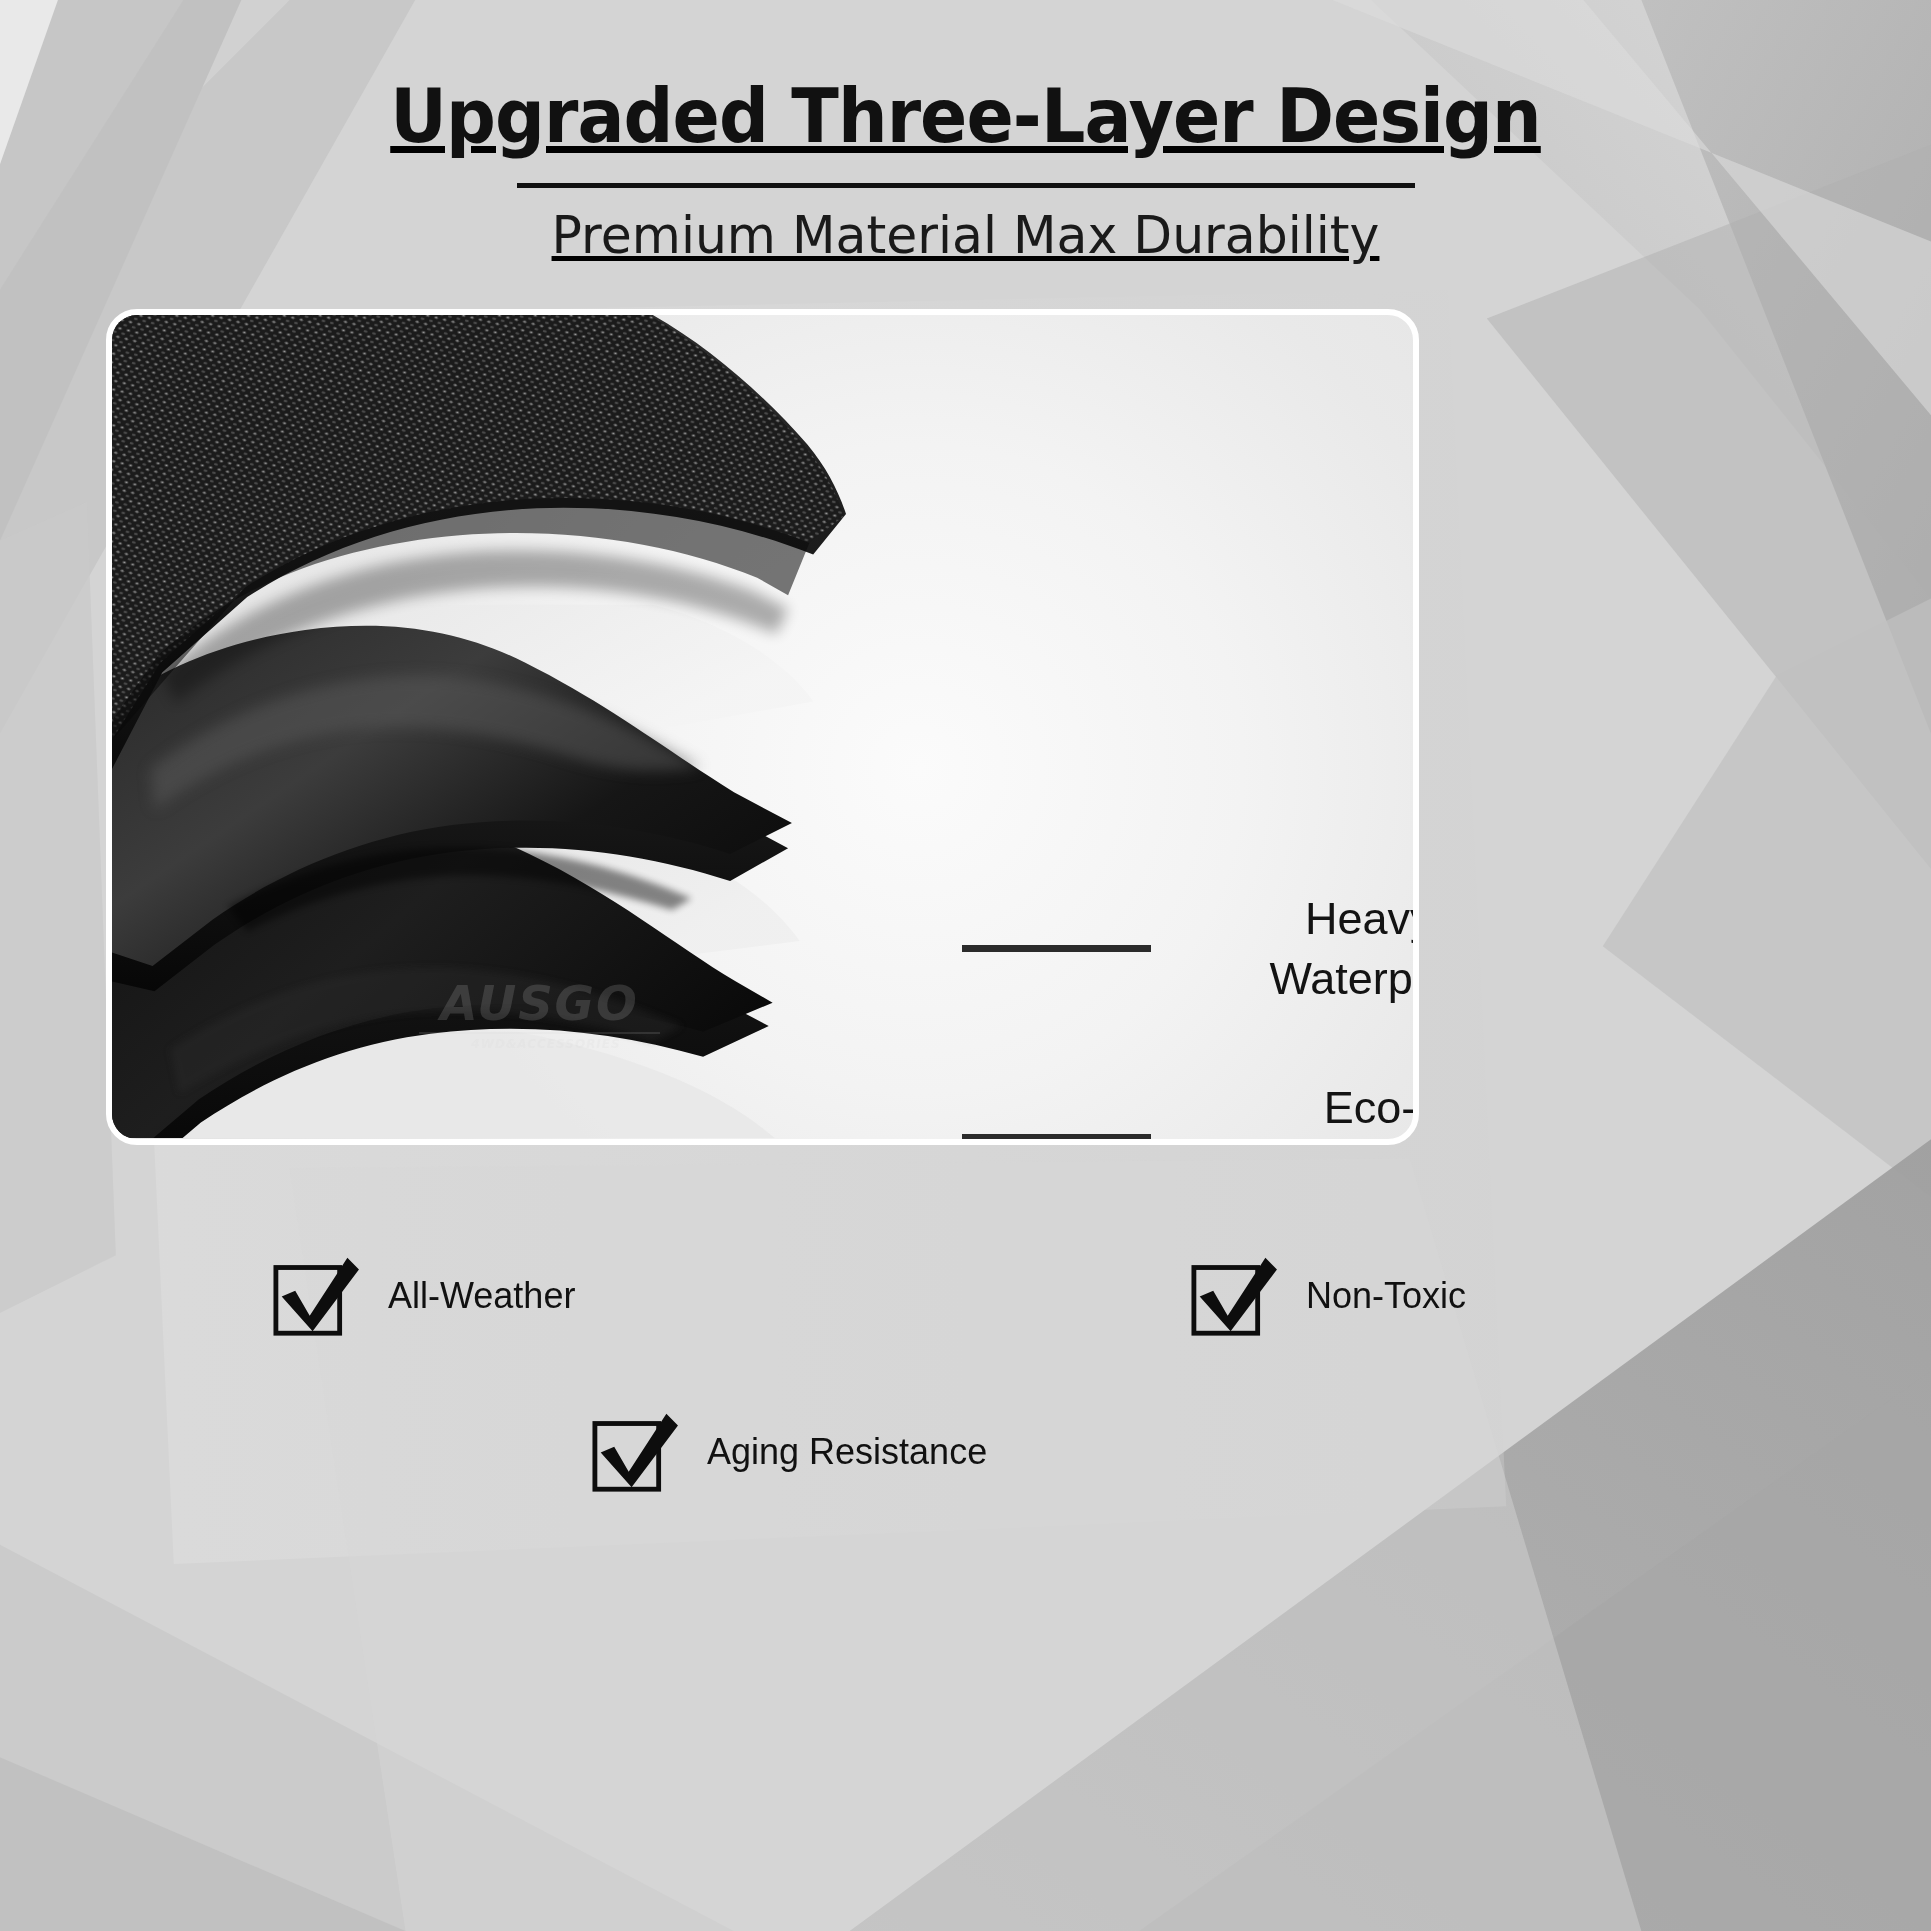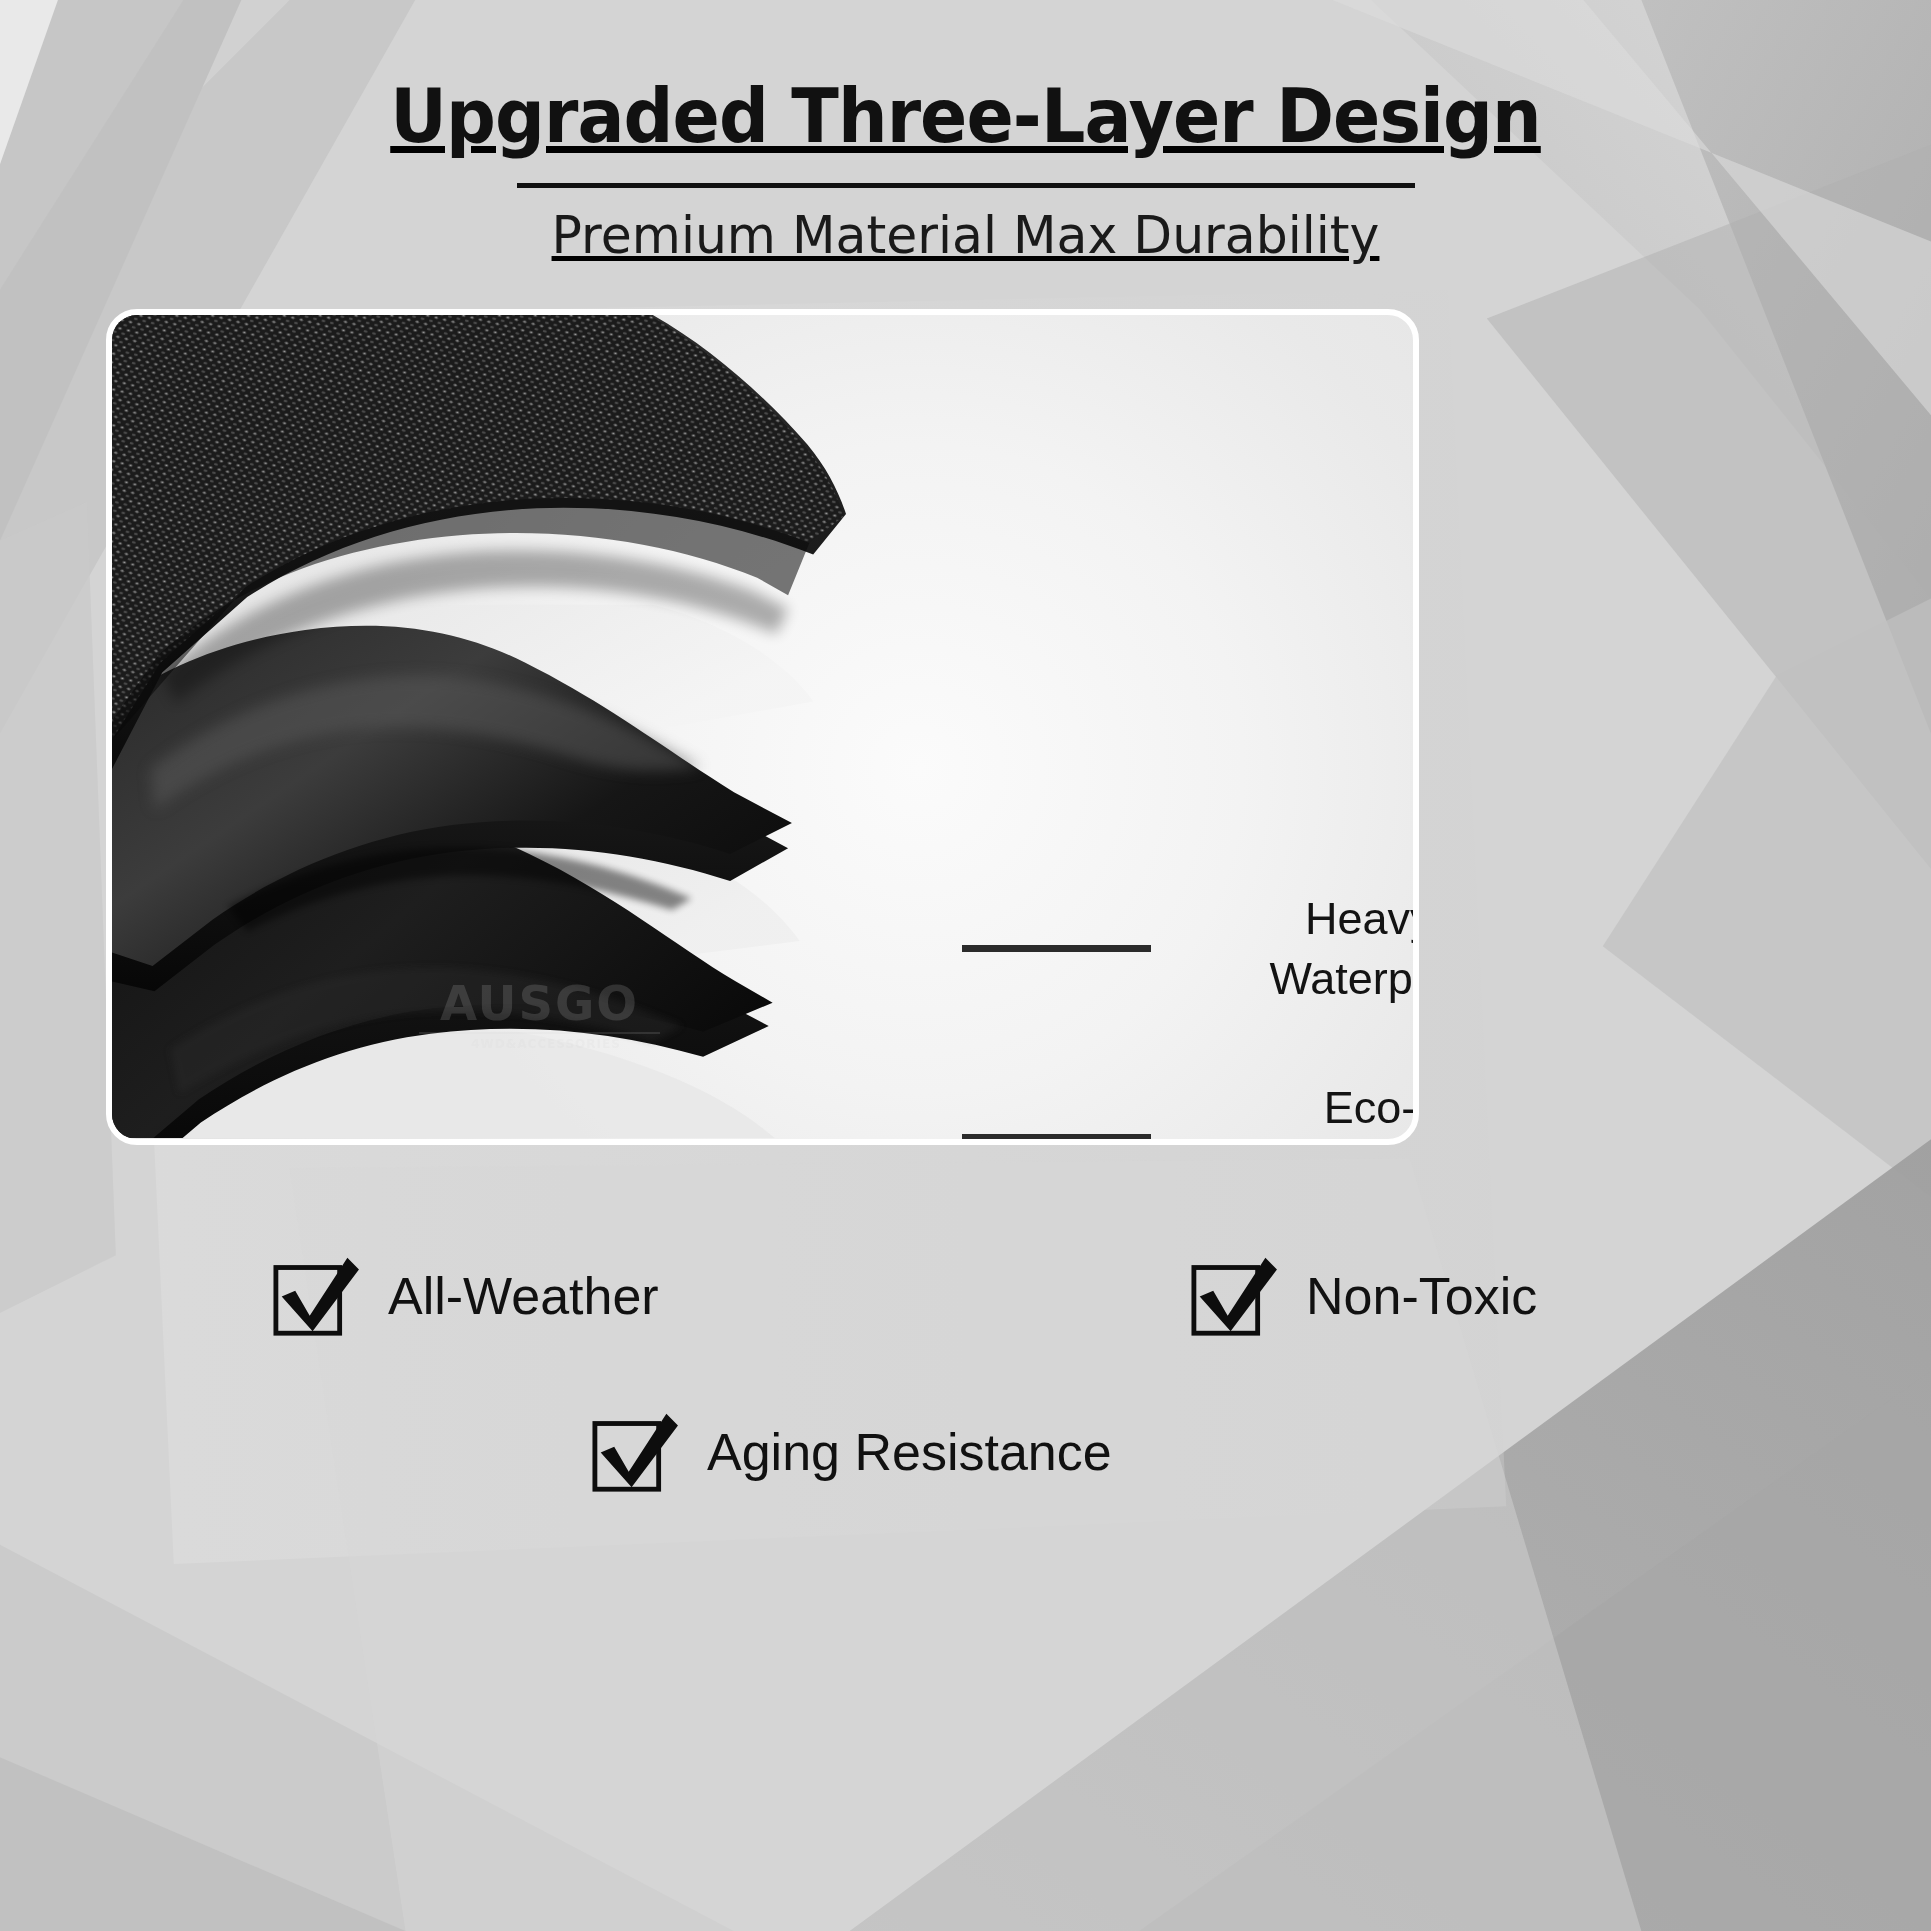--- a/index.html
+++ b/index.html
@@ -57,20 +57,21 @@
   .layerart{position:absolute;left:0;top:0;width:1300px;height:823px;}
 
   
   .watermark{
     position:absolute;
     left:307px;top:664px;
     width:241px;
     text-align:center;
     pointer-events:none;
     user-select:none;
+    font-style:italic;
   }
   .wm-main{
     font-family:"DejaVu Sans", sans-serif;
     font-weight:700;
     font-size:48px;
     letter-spacing:1.9px;
     color:rgba(215,215,215,0.17);
     line-height:1;
   }
   .wm-rule{
@@ -113,21 +114,21 @@
     width:1390px;
     display:grid;
     grid-template-columns:599px 599px;
     grid-auto-rows:156px;
     column-gap:0px;
   }
   .feature{display:flex;align-items:center;}
   .feature .cbox{position:relative;width:91px;height:85px;flex:0 0 auto;}
   .feature .label{
     margin-left:27px;
-    font-size:52px;
+    font-size:36px;
     color:#111;
     white-space:nowrap;
     line-height:1;
   }
   #feature-1 .cbox,#feature-3 .cbox{margin-left:319px;}
 </style>
 </head>
 <body>
 
 <svg id="bg" viewBox="0 0 2000 2000" preserveAspectRatio="none" xmlns="http://www.w3.org/2000/svg">

